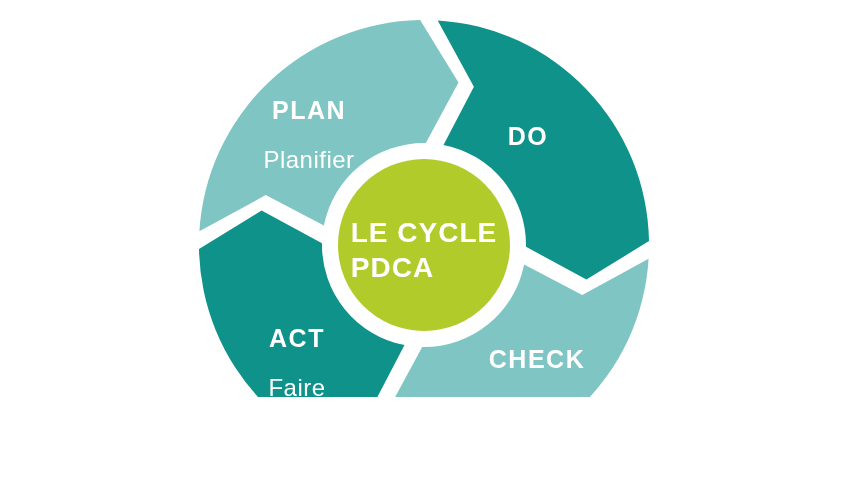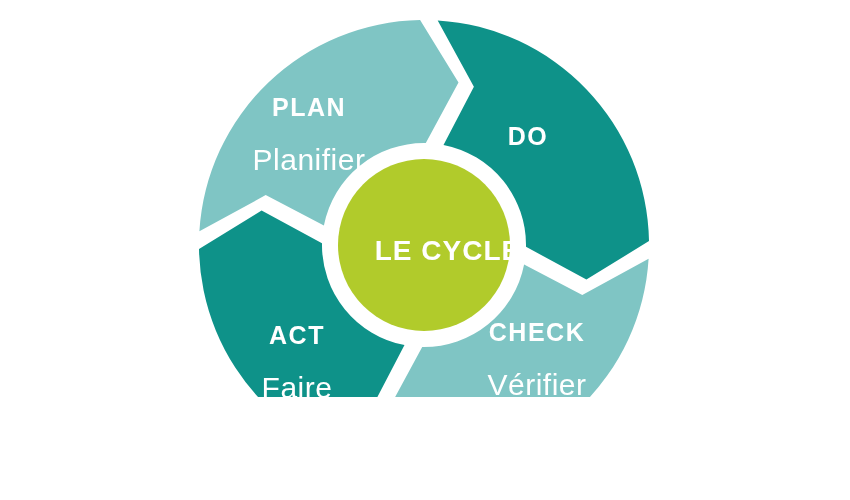--- a/index.html
+++ b/index.html
@@ -29,34 +29,33 @@
     pointer-events: none;
   }
   .seg-title {
     font-weight: 700;
     font-size: 25px;
     letter-spacing: 1.5px;
     line-height: 1.1;
   }
   .seg-sub {
     font-weight: 400;
-    font-size: 30px;
+    font-size: 24px;
     letter-spacing: 0.5px;
     line-height: 1.15;
     margin-top: 21px;
   }
   .center-label {
     position: absolute;
     left: 424px;
     top: 250px;
     transform: translate(-50%, -50%);
     color: #ffffff;
     white-space: nowrap;
     pointer-events: none;
-    margin-left: 24px;
   }
   .center-line {
     font-weight: 700;
     font-size: 28px;
     letter-spacing: 1px;
     line-height: 1.25;
   }
   
   .label-plan  { left: 309px; top: 135px; }
   .label-do    { left: 528px; top: 137px; }
@@ -80,25 +79,25 @@
     <div class="seg-title">PLAN</div>
     <div class="seg-sub">Planifier</div>
   </div>
 
   <div class="seg-label label-do">
     <div class="seg-title">DO</div>
   </div>
 
   <div class="seg-label label-check">
     <div class="seg-title">CHECK</div>
-    <div class="seg-sub">Vérifier</div>
   </div>
 
   <div class="seg-label label-act">
     <div class="seg-title">ACT</div>
     <div class="seg-sub">Faire</div>
   </div>
 
   <div class="center-label">
     <div class="center-line">LE CYCLE</div>
+    <div class="center-line">PDCA</div>
   </div>
 
 </div>
 
 </body></html>

